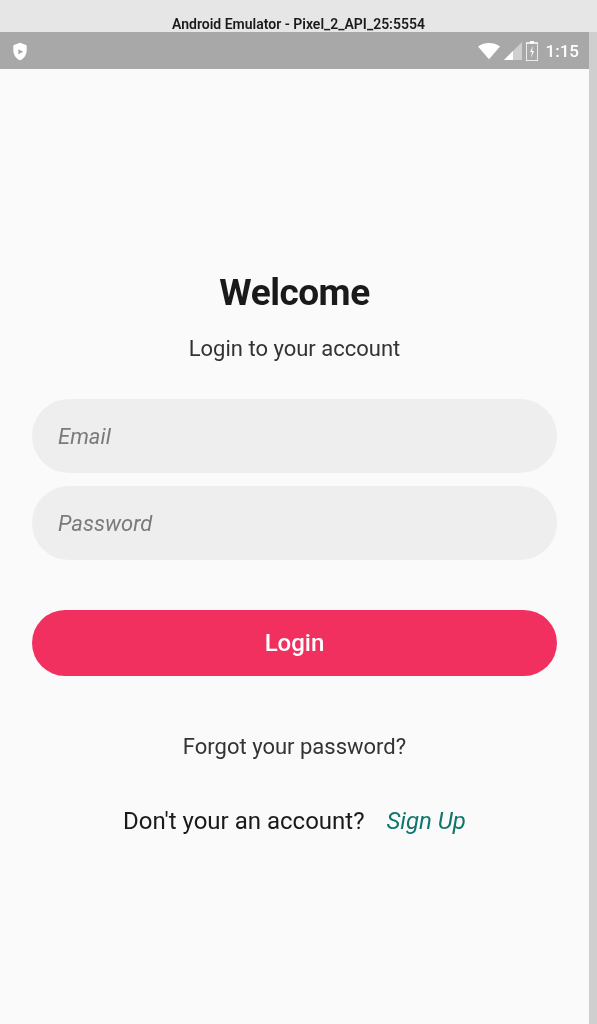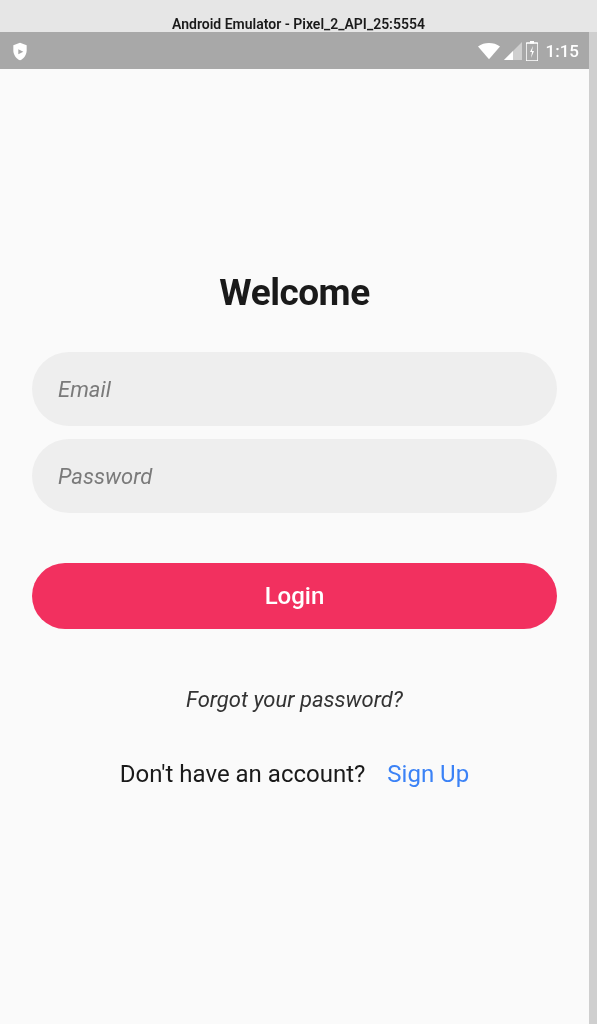--- a/index.html
+++ b/index.html
@@ -126,33 +126,33 @@
       text-align: center;
     }
     .forgot-link {
       display: block;
       text-align: center;
       margin-top: 58px;
       font-size: 22px;
       color: #333;
       text-decoration: none;
       cursor: pointer;
-      font-style: italic;
     }
     .signup-row {
       text-align: center;
       margin-top: 48px;
       font-size: 24px;
       color: #1a1a1a;
     }
     .signup-link {
-      color: #3b82f6;
+      color: #0f766e;
       text-decoration: none;
       cursor: pointer;
       margin-left: 16px;
+      font-style: italic;
     }
     .right-edge {
       position: absolute;
       top: 32px;
       right: 0;
       width: 8px;
       height: 992px;
       background: #cfcfcf;
     }
   </style>
@@ -186,29 +186,30 @@
         <path d="M7 5 L4 11 L6 11 L5 17 L8 10 L6 10 Z" fill="#fff"></path>
       </svg>
       <span class="status-time">1:15</span>
     </div>
   </div>
 
   <div class="app-content">
 
     <div class="welcome-section">
       <h1 class="welcome-title">Welcome</h1>
+      <p class="welcome-subtitle">Login to your account</p>
     </div>
 
     <div class="form-section">
       <input type="text" class="input-field" placeholder="Email" style="">
       <input type="password" class="input-field" placeholder="Password" style="">
       <button class="login-button">Login</button>
       <a class="forgot-link">Forgot your password?</a>
       <div class="signup-row">
-        <span>Don't have an account?</span>
+        <span>Don't your an account?</span>
         <a class="signup-link">Sign Up</a>
       </div>
     </div>
 
   </div>
 </div>
 
 <div class="right-edge"></div>
 
 </body></html>

